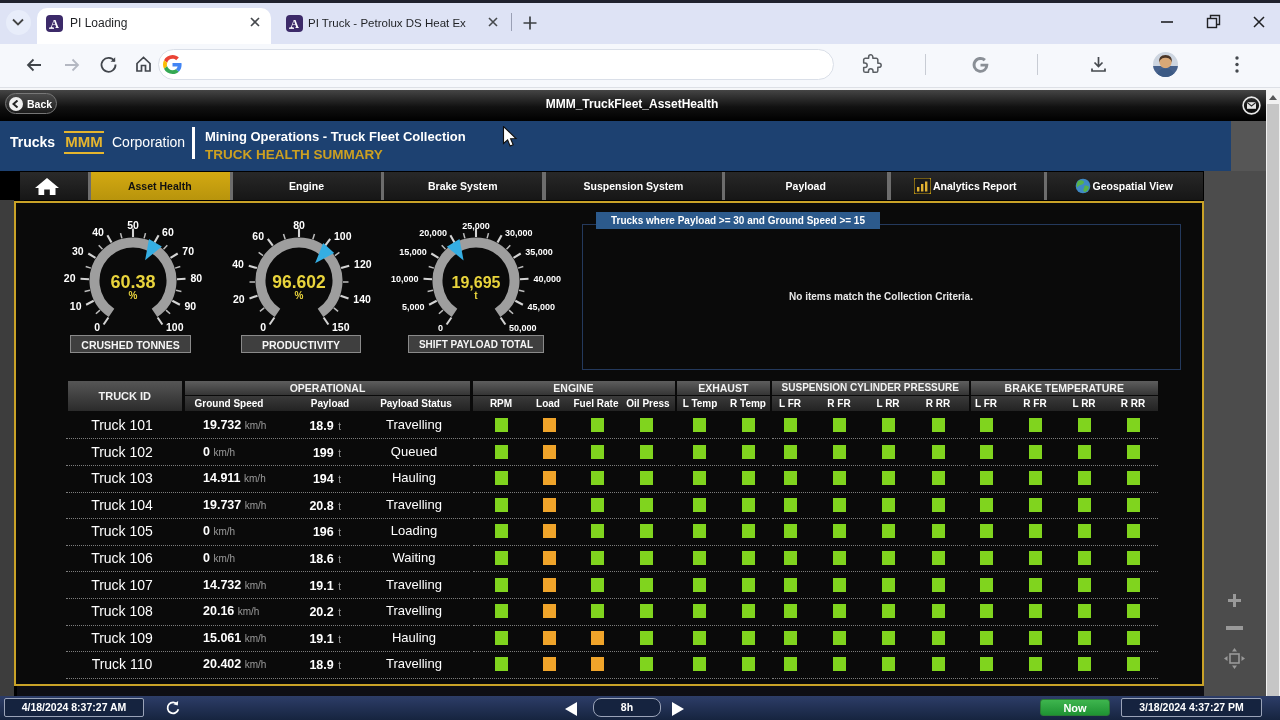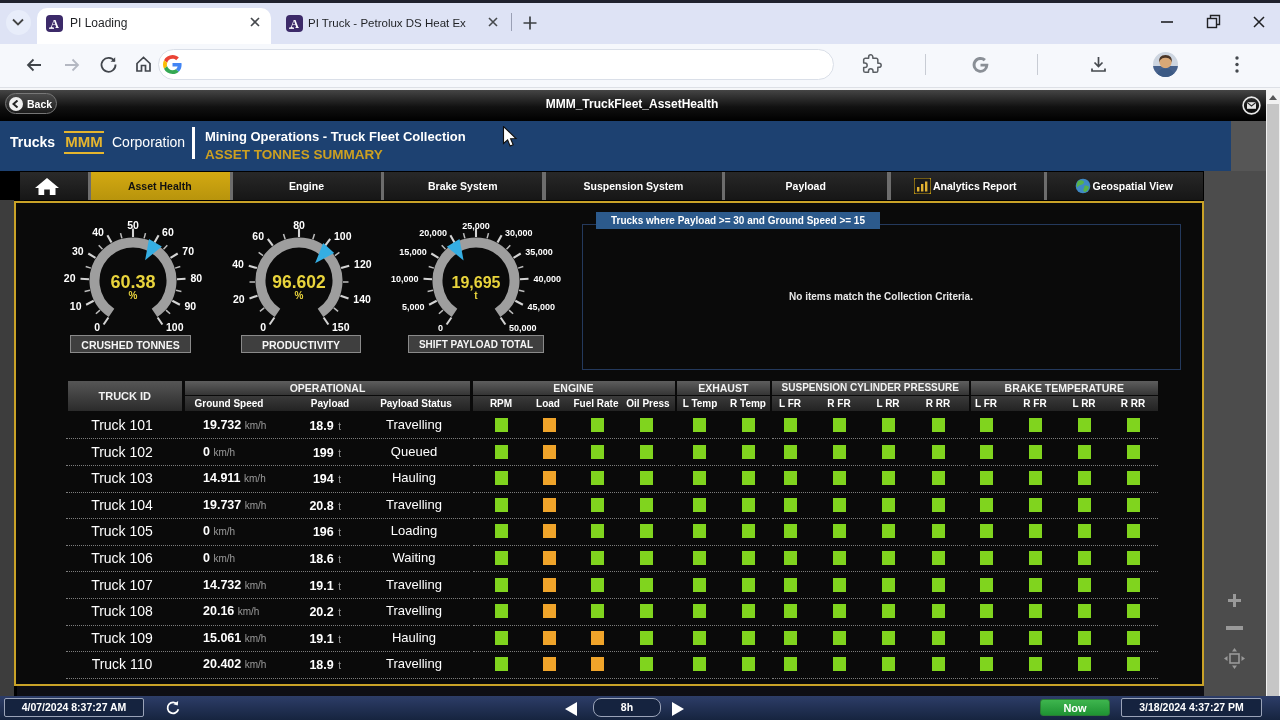--- a/index.html
+++ b/index.html
@@ -118,21 +118,21 @@
     <path d="M5 6.4 L9.5 10 L14 6.4" fill="none" stroke="#2a2a2a" stroke-width="1.2"></path>
   </svg>
 
 
 <div style="position:absolute;left:0;top:121px;width:1231px;height:50px;background:#1d4171;"></div>
 <div style="position:absolute;left:10px;top:132px;width:70px;height:20px;color:#fff;font-size:14px;font-weight:bold;line-height:20px;">Trucks</div>
 <div style="position:absolute;left:64px;top:131px;width:40px;height:23px;color:#e5b52e;font-size:15px;font-weight:bold;line-height:18px;text-align:center;border-top:2.5px solid #e5b52e;border-bottom:2.5px solid #e5b52e;">MMM</div>
 <div style="position:absolute;left:112px;top:132px;width:110px;height:20px;color:#fff;font-size:14px;line-height:20px;">Corporation</div>
 <div style="position:absolute;left:192px;top:127px;width:2.5px;height:32px;background:#fff;"></div>
 <div style="position:absolute;left:205px;top:128px;width:400px;height:17px;color:#fff;font-size:13px;font-weight:bold;line-height:17px;">Mining Operations - Truck Fleet Collection</div>
-<div style="position:absolute;left:205px;top:147px;width:300px;height:16px;color:#cda021;font-size:13.5px;font-weight:bold;line-height:16px;">ASSET TONNES SUMMARY</div>
+<div style="position:absolute;left:205px;top:147px;width:300px;height:16px;color:#cda021;font-size:13.5px;font-weight:bold;line-height:16px;">TRUCK HEALTH SUMMARY</div>
 
 <div style="position:absolute;left:20px;top:172px;width:68px;height:28px;background:linear-gradient(#2a2a2a,#161616);"></div><svg style="position:absolute;left:33px;top:177px;" width="28" height="19" viewBox="0 0 28 19">
     <path d="M14 1 L26 11 L22.5 11 L22.5 18 L16.8 18 L16.8 12.5 L11.2 12.5 L11.2 18 L5.5 18 L5.5 11 L2 11 Z" fill="#fff"></path>
   </svg><div style="position:absolute;left:90px;top:172px;width:139.5px;height:28px;background:linear-gradient(#d3a912,#b8940c);color:#111;font-size:10.5px;font-weight:bold;text-align:center;line-height:28px;white-space:nowrap;">Asset Health</div><div style="position:absolute;left:232px;top:172px;width:149px;height:28px;background:linear-gradient(#282828,#161616);color:#fff;font-size:10.5px;font-weight:bold;text-align:center;line-height:28px;white-space:nowrap;">Engine</div><div style="position:absolute;left:383.5px;top:172px;width:158.5px;height:28px;background:linear-gradient(#282828,#161616);color:#fff;font-size:10.5px;font-weight:bold;text-align:center;line-height:28px;white-space:nowrap;">Brake System</div><div style="position:absolute;left:545px;top:172px;width:177px;height:28px;background:linear-gradient(#282828,#161616);color:#fff;font-size:10.5px;font-weight:bold;text-align:center;line-height:28px;white-space:nowrap;">Suspension System</div><div style="position:absolute;left:724.5px;top:172px;width:162.5px;height:28px;background:linear-gradient(#282828,#161616);color:#fff;font-size:10.5px;font-weight:bold;text-align:center;line-height:28px;white-space:nowrap;">Payload</div><div style="position:absolute;left:890px;top:172px;width:153.5px;height:28px;background:linear-gradient(#282828,#161616);color:#fff;font-size:10.5px;font-weight:bold;text-align:center;line-height:28px;white-space:nowrap;padding-left:16px;">Analytics Report</div><svg style="position:absolute;left:913.8px;top:178px;" width="17" height="16" viewBox="0 0 17 16">
     <rect x="0" y="0" width="17" height="16" rx="2" fill="#1a1a1a" stroke="#c79c10" stroke-width="1.2"></rect>
     <rect x="3" y="9" width="2.4" height="4.5" fill="#e2b231"></rect>
     <rect x="7" y="6" width="2.4" height="7.5" fill="#e2b231"></rect>
     <rect x="11" y="3.5" width="2.4" height="10" fill="#e2b231"></rect>
   </svg><div style="position:absolute;left:1046.5px;top:172px;width:156.5px;height:28px;background:linear-gradient(#282828,#161616);color:#fff;font-size:10.5px;font-weight:bold;text-align:center;line-height:28px;white-space:nowrap;padding-left:16px;">Geospatial View</div><svg style="position:absolute;left:1074.8px;top:178px;" width="16" height="16" viewBox="0 0 16 16">
     <circle cx="8" cy="8" r="7.3" fill="#3f89c4"></circle>
@@ -270,21 +270,21 @@
     <path d="M8.5 2 L8.5 15 M2 8.5 L15 8.5" stroke="#999" stroke-width="3"></path>
   </svg>
 <div style="position:absolute;left:1226px;top:626px;width:17px;height:3.5px;background:#999;"></div>
 <svg style="position:absolute;left:1224px;top:648px;" width="21" height="21" viewBox="0 0 21 21">
     <rect x="6" y="6" width="9" height="9" fill="none" stroke="#999" stroke-width="1.6"></rect>
     <path d="M10.5 0 L13 3.5 L8 3.5 Z M10.5 21 L13 17.5 L8 17.5 Z M0 10.5 L3.5 8 L3.5 13 Z M21 10.5 L17.5 8 L17.5 13 Z" fill="#999"></path>
   </svg>
 
 
 <div style="position:absolute;left:0;top:696px;width:1280px;height:24px;background:linear-gradient(#2d3d68,#16243f);"></div>
-<div class="tbx" style="left:4px;top:698px;width:140px;">4/07/2024 8:37:27 AM</div>
+<div class="tbx" style="left:4px;top:698px;width:140px;">4/18/2024 8:37:27 AM</div>
 <svg style="position:absolute;left:165px;top:700px;" width="15" height="16" viewBox="0 0 15 16">
     <path d="M12.5 4.5 A5.5 5.5 0 1 0 13.4 9.3" fill="none" stroke="#fff" stroke-width="1.8"></path>
     <path d="M13.2 1 L12.7 5.6 L8.4 4.2 Z" fill="#fff"></path>
   </svg>
 <div style="position:absolute;left:565px;top:702px;width:0;height:0;border-top:7px solid transparent;border-bottom:7px solid transparent;border-right:12px solid #fff;"></div>
 <div class="tbx" style="left:593px;top:698px;width:68px;border-radius:8px;">8h</div>
 <div style="position:absolute;left:672px;top:702px;width:0;height:0;border-top:7px solid transparent;border-bottom:7px solid transparent;border-left:12px solid #fff;"></div>
 <div style="position:absolute;left:1040px;top:699px;width:70px;height:17px;background:linear-gradient(#3eb54e,#1f9333);border:1px solid #2a7a35;border-radius:3px;color:#fff;font-size:11px;font-weight:bold;text-align:center;line-height:17px;">Now</div>
 <div class="tbx" style="left:1121px;top:698px;width:141px;">3/18/2024 4:37:27 PM</div>
 

